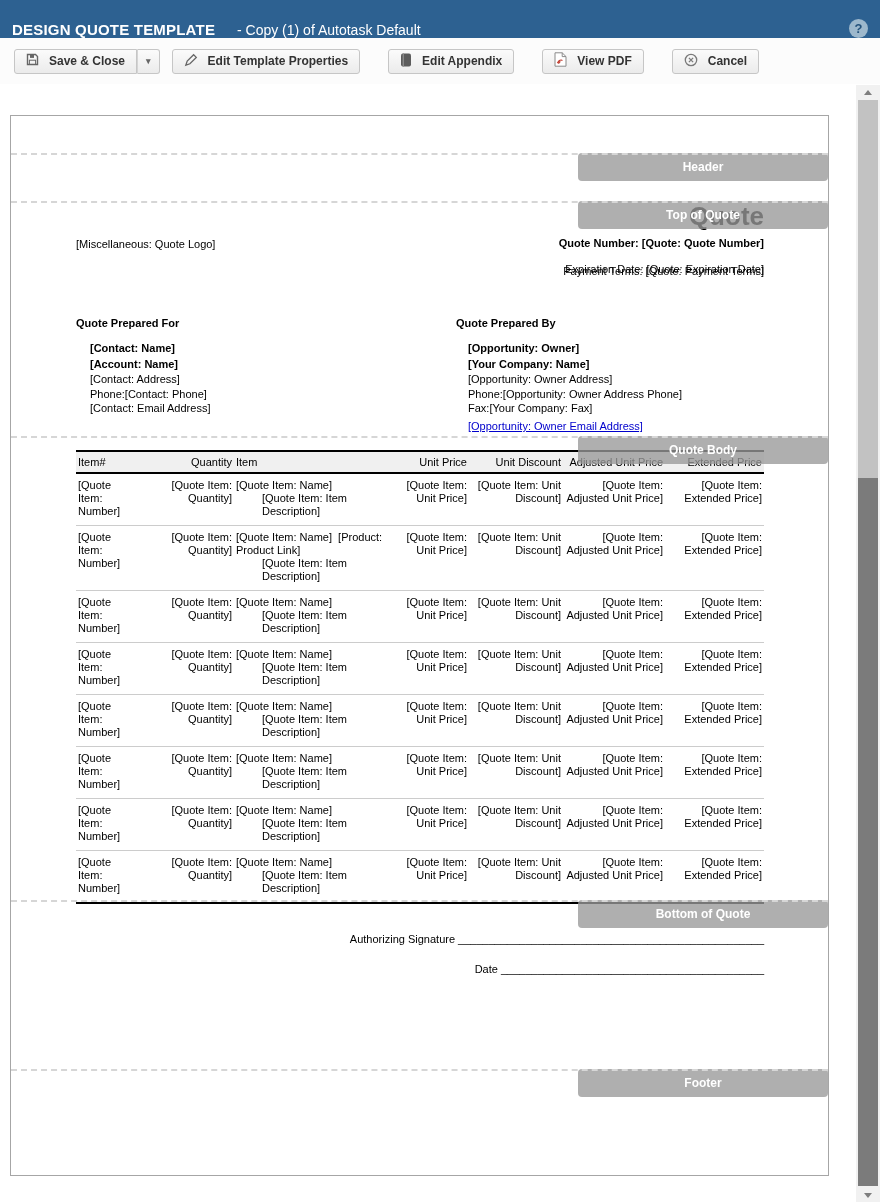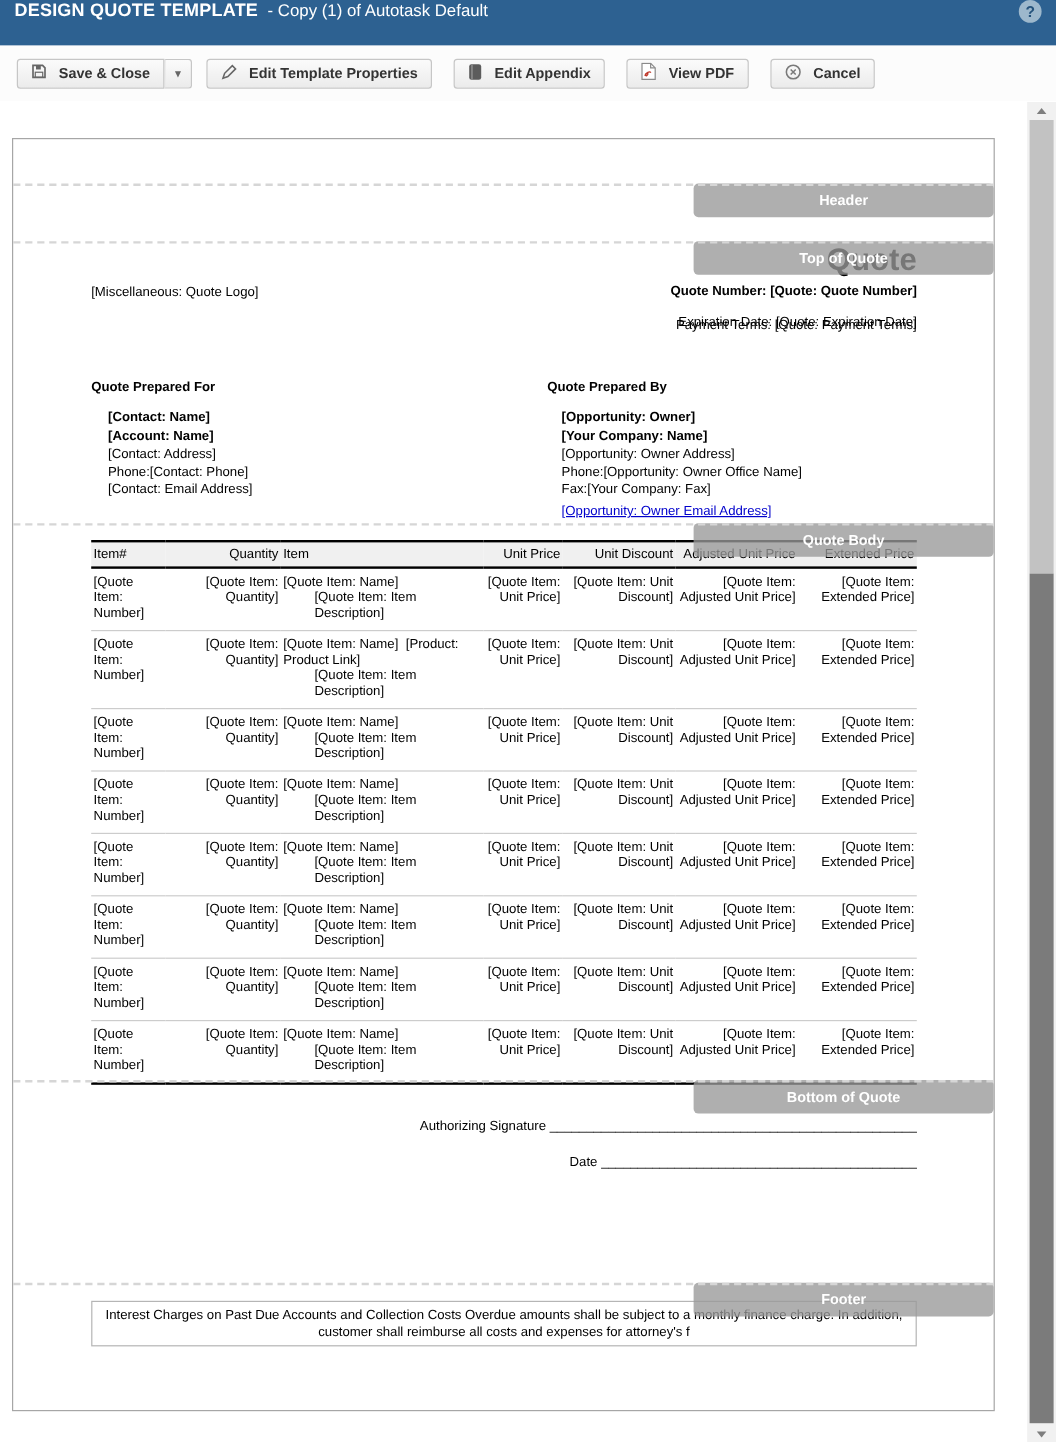--- a/index.html
+++ b/index.html
@@ -1,37 +1,37 @@
 <!DOCTYPE html>
 <html><head>
 <meta charset="utf-8">
 <style>
   html,body{margin:0;padding:0}
   body{width:880px;height:1202px;position:relative;background:#fff;overflow:hidden;
        font-family:"Liberation Sans",sans-serif;color:#000}
 
   
   .titlebar{position:absolute;top:0;left:0;width:880px;height:38px;background:#2d6191;
-            display:flex;align-items:flex-start;padding:0 12px;box-sizing:border-box;color:#fff}
+            display:flex;align-items:flex-end;padding:0 12px;box-sizing:border-box;color:#fff}
   .titlebar .t1{font-weight:bold;font-size:15px;letter-spacing:.2px}
-  .titlebar .t2{font-size:14px;margin-left:4px;white-space:pre}
+  .titlebar .t2{font-size:14px;margin-left:18px;white-space:pre}
   .helpbtn{margin-left:auto;width:19px;height:19px;border-radius:50%;background:#9db8cc;
            color:#24527b;font-weight:bold;font-size:13px;text-align:center;line-height:19px;cursor:pointer}
 
   
   .toolbar{position:absolute;top:38px;left:0;width:880px;height:46px;background:#fcfcfc;
            display:flex;align-items:center;padding:0 14px;box-sizing:border-box}
   .btn{display:inline-flex;align-items:center;gap:10px;height:25px;padding:0 11px;
        background:linear-gradient(#fbfbfb,#ebebeb);border:1px solid #c6c6c6;border-radius:3px;
        font-size:12px;font-weight:bold;color:#333;cursor:pointer;white-space:nowrap}
   .btn svg{flex:0 0 auto}
   .split{display:inline-flex;margin-right:12px}
   .split .main{border-radius:3px 0 0 3px}
   .split .dd{border-radius:0 3px 3px 0;border-left:1px solid #d4d4d4;padding:0 8px;color:#666;font-size:9px}
-  .toolbar .btn.solo{margin-right:18px}
+  .toolbar .btn.solo{margin-right:28px}
 
   
   .page{position:absolute;left:10px;top:115px;width:817px;height:1059px;background:#fff;
         border:1px solid #a6a6a6;box-sizing:content-box}
   .divider{position:absolute;left:0;width:100%;height:0;border-top:2px dashed #d6d6d6;z-index:3}
   .slabel{position:absolute;right:0;width:250px;height:28px;background:rgba(152,152,152,.78);
           border-radius:4px;color:#fff;font-size:12px;font-weight:bold;text-align:center;
           line-height:28px;z-index:2;cursor:pointer}
 
   .fld{position:absolute;font-size:11px;line-height:13px}
@@ -162,21 +162,21 @@
       <div>[Contact: Address]</div>
       <div>Phone:[Contact: Phone]</div>
       <div>[Contact: Email Address]</div>
     </div>
 
   <div class="fld b" style="left:445px;top:201px">Quote Prepared By</div>
   <div class="fld lines" style="left:457px;top:224px">
       <div>[Opportunity: Owner]</div>
       <div>[Your Company: Name]</div>
       <div>[Opportunity: Owner Address]</div>
-      <div>Phone:[Opportunity: Owner Office Name]</div>
+      <div>Phone:[Opportunity: Owner Address Phone]</div>
       <div>Fax:[Your Company: Fax]</div>
     </div>
   <div class="fld maillink" style="left:457px;top:304px">[Opportunity: Owner Email Address]</div>
 
   <table class="qtable">
     <colgroup>
       <col style="width:62px">
         <col style="width:96px">
         <col style="width:169px">
       <col style="width:66px">
@@ -273,21 +273,20 @@
 
   <div class="fld r" style="right:64px;top:817px">
     <span>Authorizing Signature</span>
     <span>__________________________________________________</span>
   </div>
   <div class="fld r" style="right:64px;top:847px">
     <span>Date</span>
     <span>___________________________________________</span>
   </div>
 
-  <div class="fbox">Interest Charges on Past Due Accounts and Collection Costs Overdue amounts shall be subject to a monthly finance charge. In addition, customer shall reimburse all costs and expenses for attorney's f</div>
 </div>
 
 <div class="sb">
   <div class="btnup">
       <div class="tri-up"></div>
     </div>
   <div class="thumb-light"></div>
   <div class="thumb-dark"></div>
   <div class="btndn">
       <div class="tri-dn"></div>

